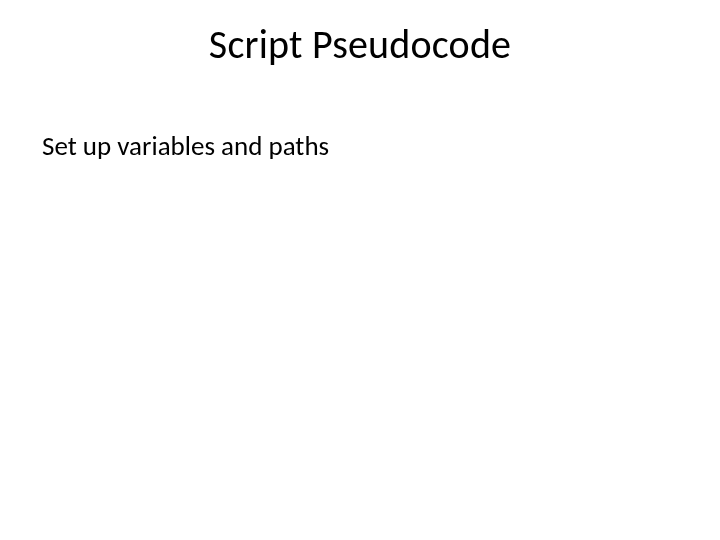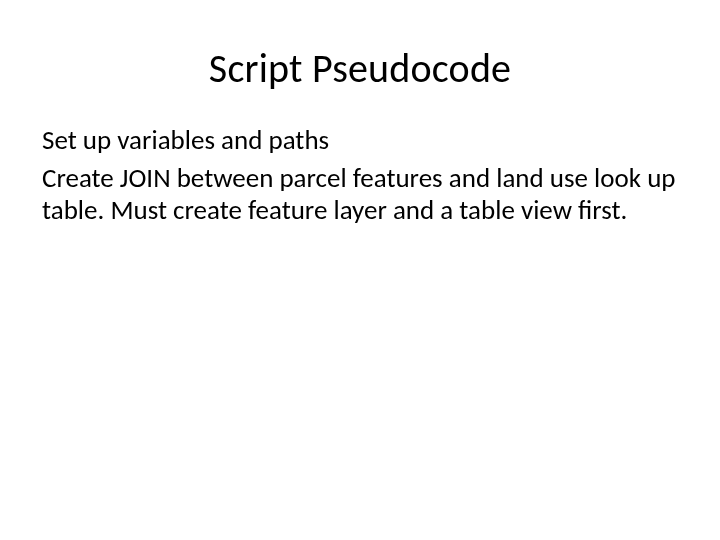--- a/index.html
+++ b/index.html
@@ -20,38 +20,36 @@
   }
   .title {
     position: absolute;
     top: 20px;
     left: 0;
     width: 720px;
     text-align: center;
     font-size: 40px;
     font-weight: 400;
     letter-spacing: 0.2px;
-    margin-top: 24px;
   }
   .body {
     position: absolute;
     top: 118px;
     left: 42px;
     width: 636px;
     font-size: 27px;
     line-height: 1.18;
     font-weight: 400;
   }
   .body p {
-    margin: 6px 0 2px 0;
+    margin: 12px 0 2px 0;
   }
 </style>
 </head>
 <body>
 
 <div class="slide">
   <div class="title">Script Pseudocode</div>
 
   <div class="body">
     <p>Set up variables and paths</p>
-    <p>Create JOIN between parcel features and land use look up table.  Must create feature layer and a table view first.</p>
   </div>
 </div>
 
 </body></html>

